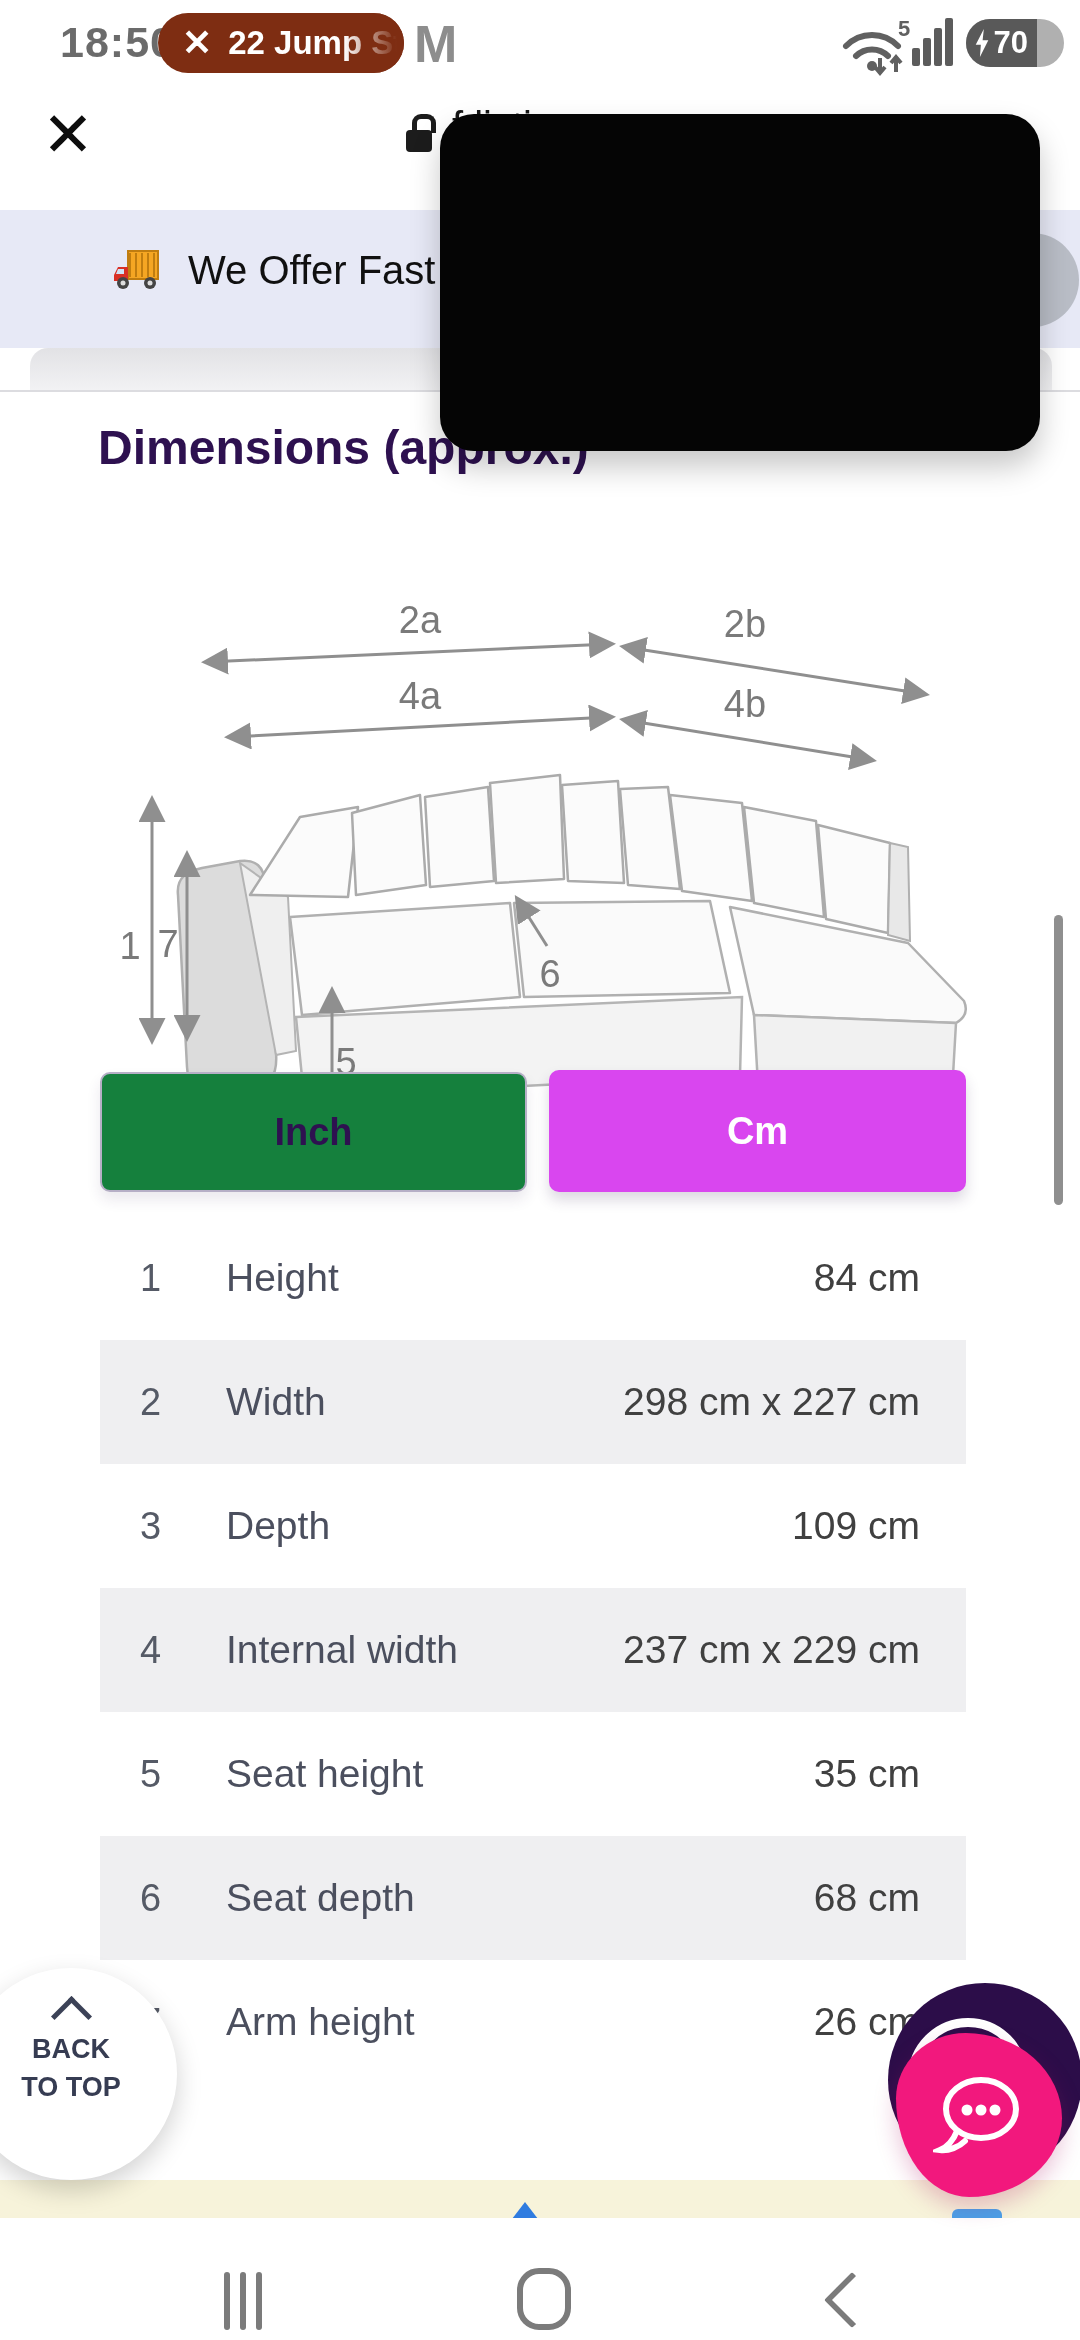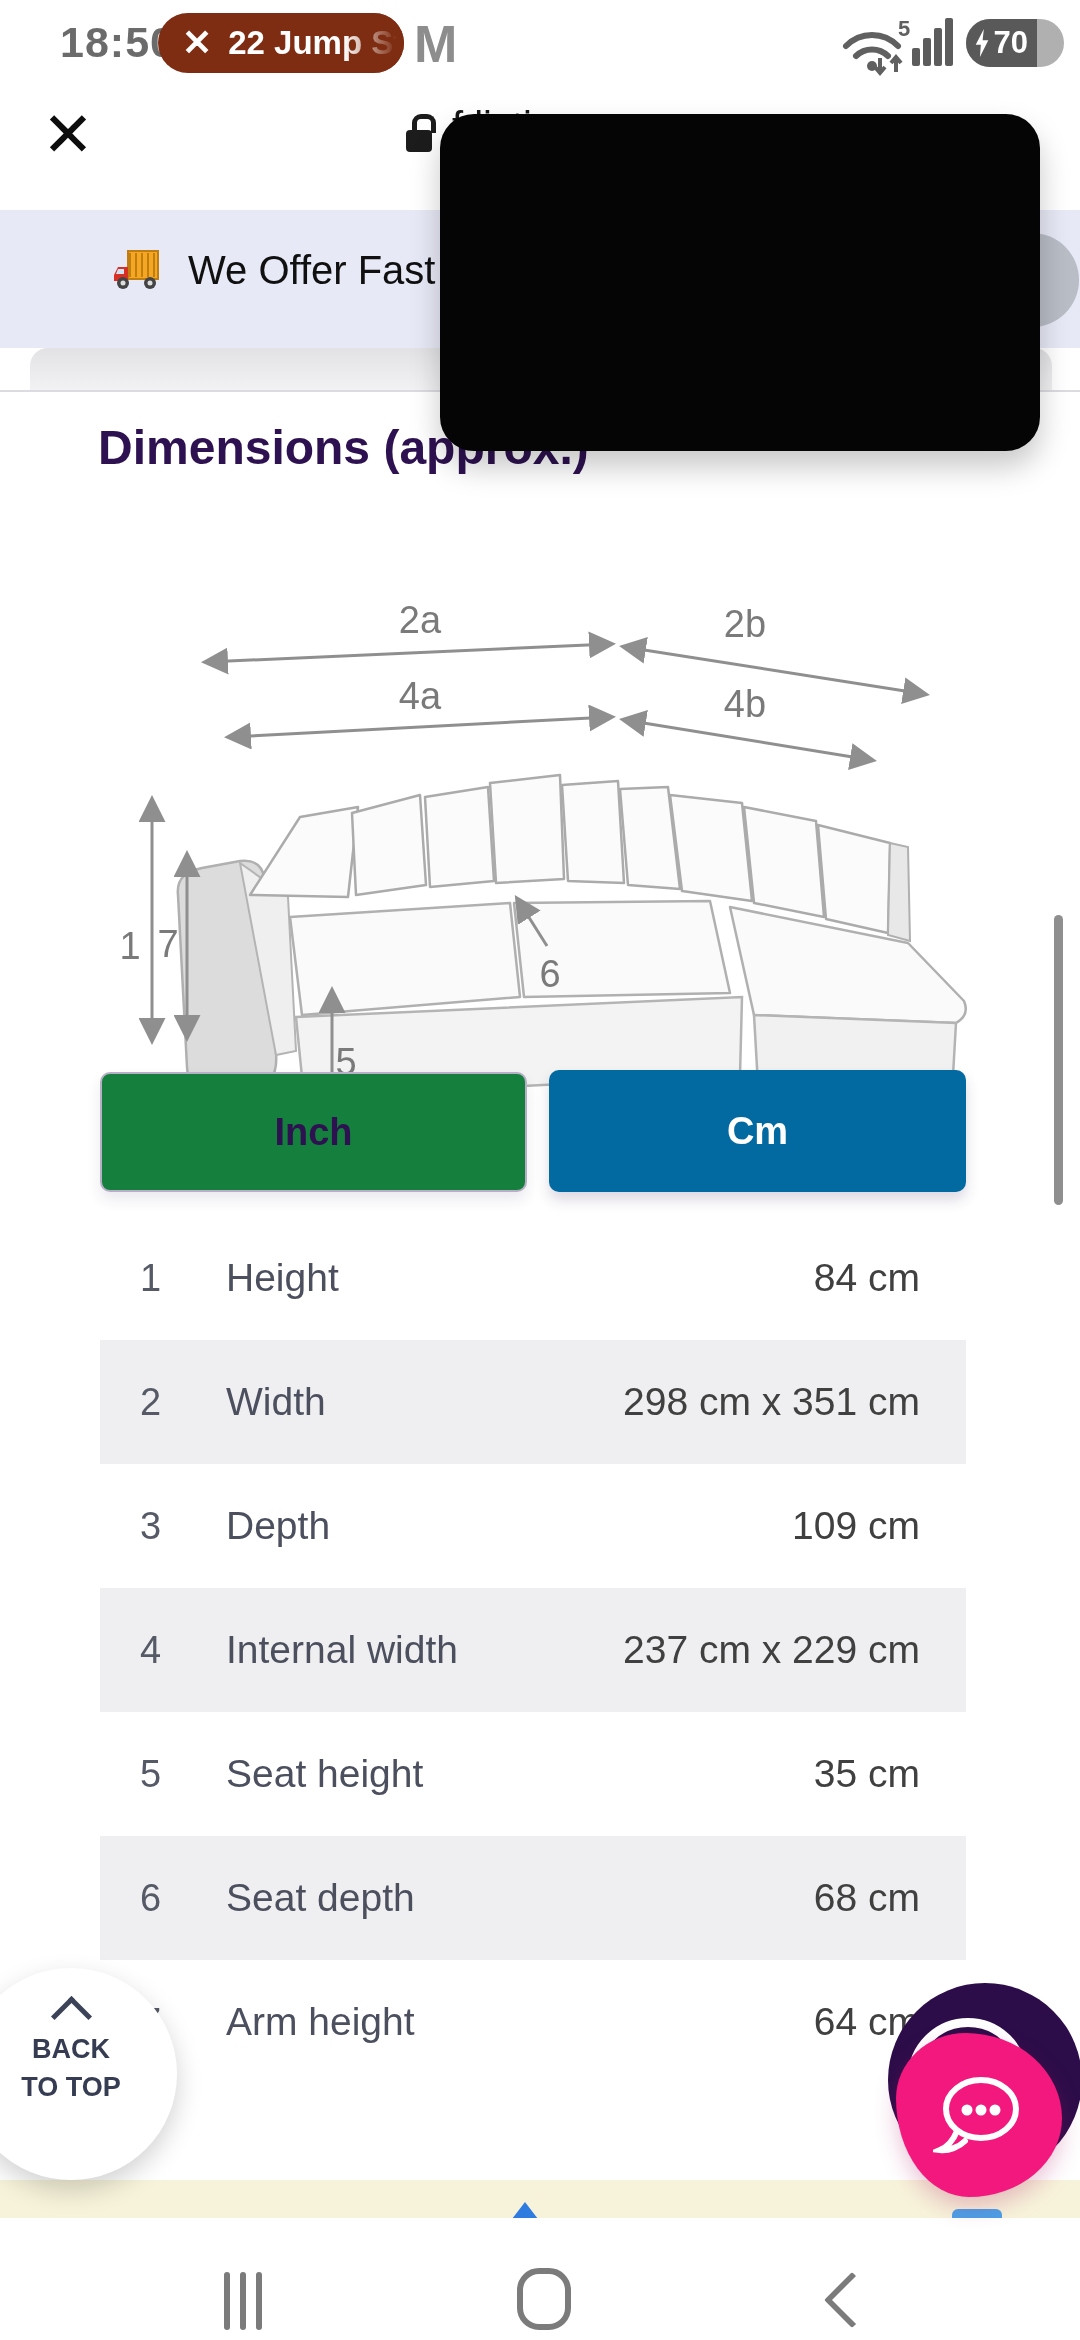--- a/index.html
+++ b/index.html
@@ -35,21 +35,21 @@
   
   .heading{position:absolute;left:98px;top:420px;font-size:48px;font-weight:600;color:#2e1150;}
 
   
   .sofa-svg{position:absolute;left:90px;top:545px;}
   .sofa-svg text{font-family:"Liberation Sans",sans-serif;fill:#7a7a7a;font-size:38px;}
   .scrollbar{position:absolute;left:1054px;top:915px;width:9px;height:290px;background:#8f8f8f;border-radius:5px;}
 
   
   .btn-inch{position:absolute;left:100px;top:1072px;width:427px;height:120px;background:#15803d;border:2px solid #b6afc6;border-radius:10px;box-sizing:border-box;display:flex;align-items:center;justify-content:center;font-size:38px;font-weight:600;color:#2e1150;box-shadow:0 8px 14px rgba(60,40,90,.10);}
-  .btn-cm{position:absolute;left:549px;top:1070px;width:417px;height:122px;background:#0369a1;border-radius:10px;display:flex;align-items:center;justify-content:center;font-size:38px;font-weight:600;color:#ffffff;box-shadow:0 8px 14px rgba(60,40,90,.18);}
+  .btn-cm{position:absolute;left:549px;top:1070px;width:417px;height:122px;background:#d946ef;border-radius:10px;display:flex;align-items:center;justify-content:center;font-size:38px;font-weight:600;color:#ffffff;box-shadow:0 8px 14px rgba(60,40,90,.18);}
 
   
   .trow{position:absolute;left:100px;width:866px;height:124px;}
   .trow.striped{background:#efeff1;}
   .tnum{position:absolute;left:40px;top:0;height:100%;display:flex;align-items:center;font-size:38px;color:#555a66;}
   .tlabel{position:absolute;left:126px;top:0;height:100%;display:flex;align-items:center;font-size:39px;color:#4b4f5e;}
   .tvalue{position:absolute;right:46px;top:0;height:100%;display:flex;align-items:center;font-size:39px;color:#404040;}
 
   
   .btt{position:absolute;left:-35px;top:1968px;width:212px;height:212px;border-radius:50%;background:#ffffff;box-shadow:0 10px 26px rgba(0,0,0,.18);z-index:45;}
@@ -203,21 +203,21 @@
   <div class="btn-cm">Cm</div>
 
   <div class="trow" style="top:1216px">
     <div class="tnum">1</div>
     <div class="tlabel">Height</div>
     <div class="tvalue">84 cm</div>
   </div>
   <div class="trow striped" style="top:1340px">
     <div class="tnum">2</div>
     <div class="tlabel">Width</div>
-    <div class="tvalue">298 cm x 351 cm</div>
+    <div class="tvalue">298 cm x 227 cm</div>
   </div>
   <div class="trow" style="top:1464px">
     <div class="tnum">3</div>
     <div class="tlabel">Depth</div>
     <div class="tvalue">109 cm</div>
   </div>
   <div class="trow striped" style="top:1588px">
     <div class="tnum">4</div>
     <div class="tlabel">Internal width</div>
     <div class="tvalue">237 cm x 229 cm</div>
@@ -228,21 +228,21 @@
     <div class="tvalue">35 cm</div>
   </div>
   <div class="trow striped" style="top:1836px">
     <div class="tnum">6</div>
     <div class="tlabel">Seat depth</div>
     <div class="tvalue">68 cm</div>
   </div>
   <div class="trow" style="top:1960px">
     <div class="tnum">7</div>
     <div class="tlabel">Arm height</div>
-    <div class="tvalue">64 cm</div>
+    <div class="tvalue">26 cm</div>
   </div>
 
   <div class="yellow-strip"></div>
   <div class="blue-tri"></div>
   <div class="blue-pill"></div>
 
   <div class="btt">
     <div class="btt-chevron"></div>
     <div class="btt-text">
       <div>BACK</div>

